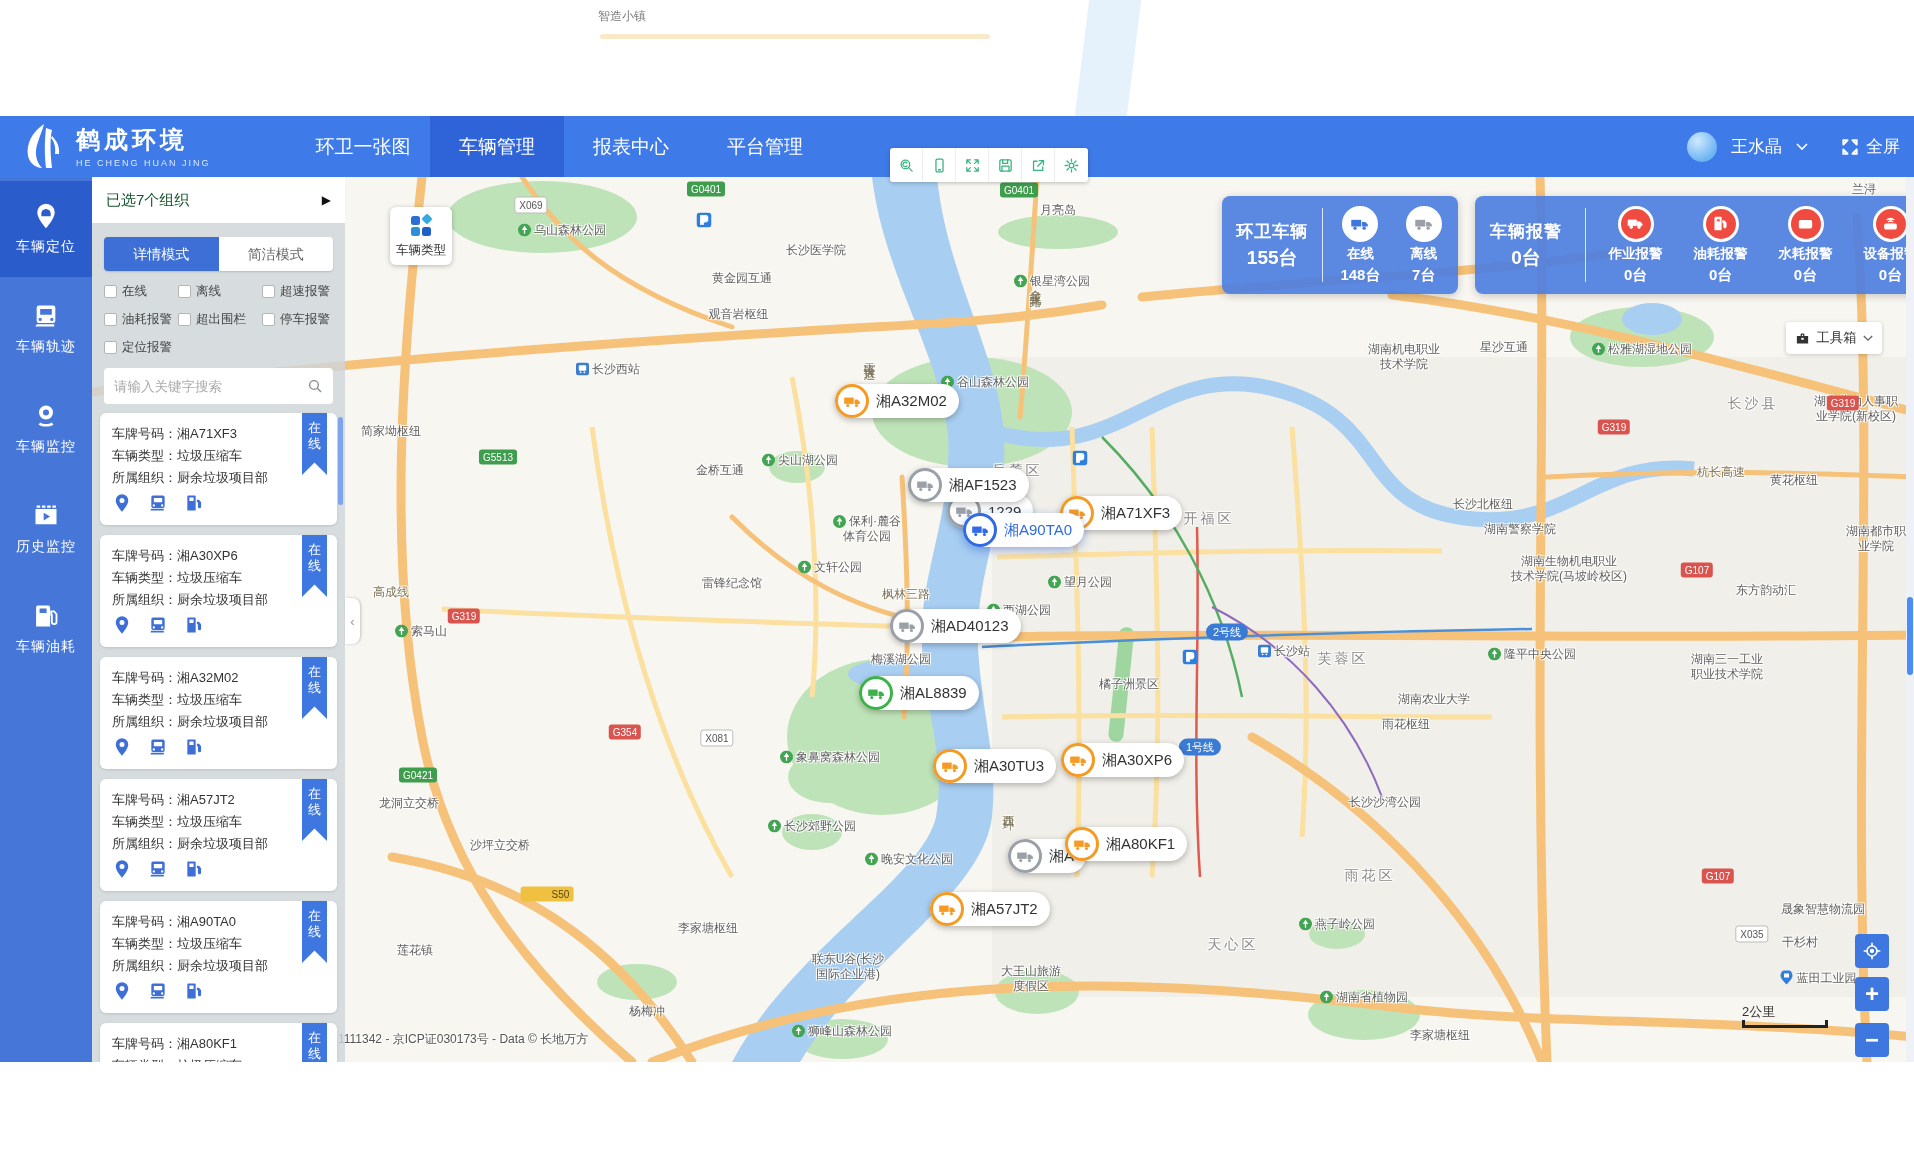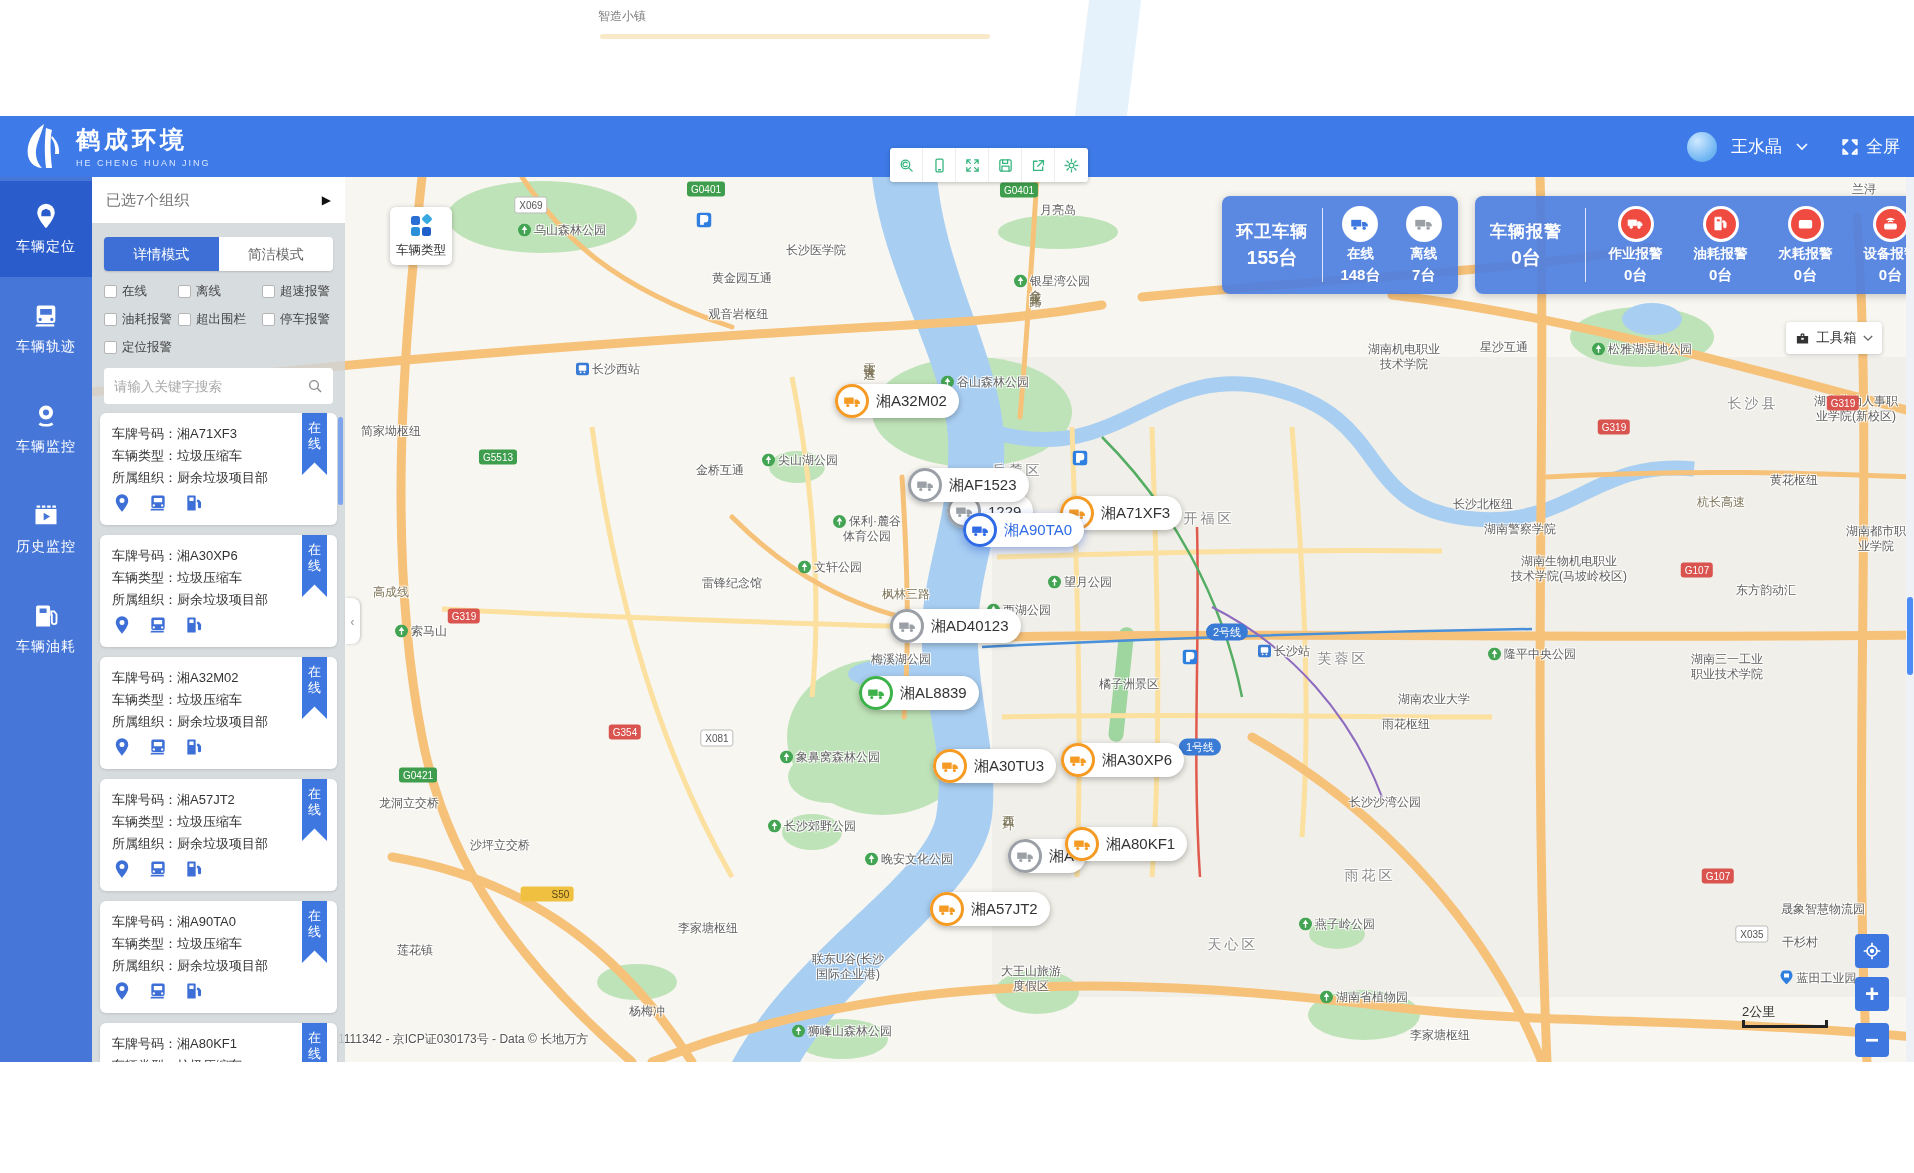--- a/index.html
+++ b/index.html
@@ -37,21 +37,21 @@
   
   #sidebar { position:absolute; left:0; top:177px; width:92px; height:885px; background:#4677d8; z-index:25; }
   .side-item { width:92px; height:96px; margin-top:4px; display:flex; flex-direction:column; align-items:center; justify-content:center; gap:8px; color:#fff; cursor:pointer; }
   .side-item.active { background:#2a5ccb; }
   .side-item svg { width:28px; height:28px; fill:#fff; }
   .side-item .sl { font-size:14px; letter-spacing:1px; }
 
   
   #panel { position:absolute; left:92px; top:177px; width:253px; height:885px; z-index:20; background:rgba(208,213,219,0.82); overflow:hidden; }
   #org-header { height:46px; background:#fff; display:flex; align-items:center; justify-content:space-between; padding:0 14px; }
-  #org-header .ot { font-size:15px; color:#737373; }
+  #org-header .ot { font-size:15px; color:#14532d; }
   #org-header .arr { font-size:12px; color:#111; cursor:pointer; }
   #mode-tabs { display:flex; margin:14px 12px 12px; height:34px; border-radius:4px; overflow:hidden; box-shadow:0 1px 2px rgba(0,0,0,.15); }
   .mode-tab { flex:1; text-align:center; line-height:34px; font-size:14px; cursor:pointer; background:#fff; color:#666; }
   .mode-tab.active { background:#3e6fd6; color:#fff; }
   #filters { display:grid; grid-template-columns:74px 84px auto; row-gap:11px; margin:4px 12px 12px; }
   .filter { display:flex; align-items:center; gap:5px; font-size:12.5px; color:#444; cursor:pointer; }
   .cb { width:13px; height:13px; background:#fff; border:1px solid #b5b5b5; border-radius:2px; flex:none; }
   #search-box { margin:2px 12px 10px; height:36px; background:#fff; border-radius:4px; display:flex; align-items:center; padding:0 10px; }
   #search-input { flex:1; border:none; outline:none; font-size:13.5px; color:#333; background:transparent; }
   #search-input::placeholder { color:#a9a9a9; }
@@ -138,20 +138,26 @@
   <div id="logo">
     <svg class="mark" viewBox="0 0 44 48">
       <path d="M22 2 C10 10 4 22 6 34 C8 43 16 46 20 46 C14 40 12 30 16 20 C18 13 21 7 22 2 Z" fill="#fff"></path>
       <path d="M24 6 C23 16 22 28 24 46 L30 46 C28 30 28 16 30 8 Z" fill="#fff"></path>
       <path d="M30 14 C34 18 38 24 37 32 L33 32 C34 25 32 19 29 16 Z" fill="#fff"></path>
     </svg>
     <div>
       <div class="t1">鹤成环境</div>
       <div class="t2">HE CHENG HUAN JING</div>
     </div>
+  </div>
+  <div id="nav">
+    <div class="nav-item">环卫一张图</div>
+    <div class="nav-item active">车辆管理</div>
+    <div class="nav-item">报表中心</div>
+    <div class="nav-item">平台管理</div>
   </div>
   <div id="user-area">
     <div id="avatar"></div>
     <span id="user-name">王水晶</span>
     <svg class="chev" viewBox="0 0 12 8">
         <path d="M1 1l5 5 5-5" stroke="#fff" stroke-width="1.6" fill="none"></path>
       </svg>
     <div id="fullscreen-btn">
       <svg width="20" height="20" viewBox="0 0 24 24" stroke="#fff" stroke-width="2.4" fill="none" stroke-linecap="round">
         <path d="M9 4H4v5M4 9l5-5M15 4h5v5M20 9l-5-5M9 20H4v-5M4 15l5 5M15 20h5v-5M20 15l-5 5"></path>
@@ -849,21 +855,21 @@
 技术学院</span></div>
     <div class="poi" style="left: 1412px; top: 170px;"><span>星沙互通</span></div>
     <div class="poi" style="left: 1550px; top: 172px;"><svg class="mini" width="13" height="13" viewBox="0 0 14 14">
         <circle cx="7" cy="7" r="7" fill="#43a553"></circle>
         <path d="M7 2.5l3 4.5H4z" fill="#fff"></path>
         <rect x="6.3" y="7" width="1.4" height="4" fill="#fff"></rect>
       </svg><span>松雅湖湿地公园</span></div>
     <div class="poi district" style="left: 1661px; top: 226px;"><span>长沙县</span></div>
     <div class="poi" style="left: 1764px; top: 232px;"><span>湖南劳动人事职
 业学院(新校区)</span></div>
-    <div class="poi road" style="left: 1629px; top: 295px; margin-top: 30px;"><span>杭长高速</span></div>
+    <div class="poi road" style="left: 1629px; top: 295px;"><span>杭长高速</span></div>
     <div class="poi" style="left: 1702px; top: 303px;"><span>黄花枢纽</span></div>
     <div class="poi" style="left: 1391px; top: 327px;"><span>长沙北枢纽</span></div>
     <div class="poi" style="left: 1428px; top: 352px;"><span>湖南警察学院</span></div>
     <div class="poi" style="left: 1784px; top: 362px;"><span>湖南都市职
 业学院</span></div>
     <div class="poi" style="left: 1731px; top: 732px;"><span>晟象智慧物流园</span></div>
     <div class="poi" style="left: 1708px; top: 765px;"><span>干杉村</span></div>
     <div class="poi" style="left: 1726px; top: 801px;"><svg class="mini" width="14" height="14" viewBox="0 0 14 14">
         <path d="M7 14C7 14 1 8.5 1 5a6 6 0 0 1 12 0c0 3.5-6 9-6 9z" fill="#2f7fe0"></path>
         <rect x="4.5" y="3" width="5" height="4" fill="#fff"></rect>

